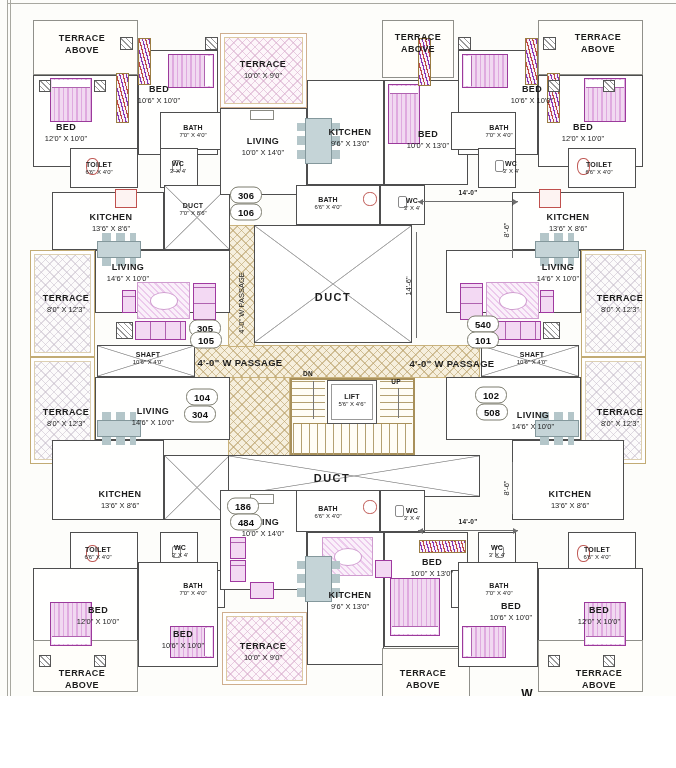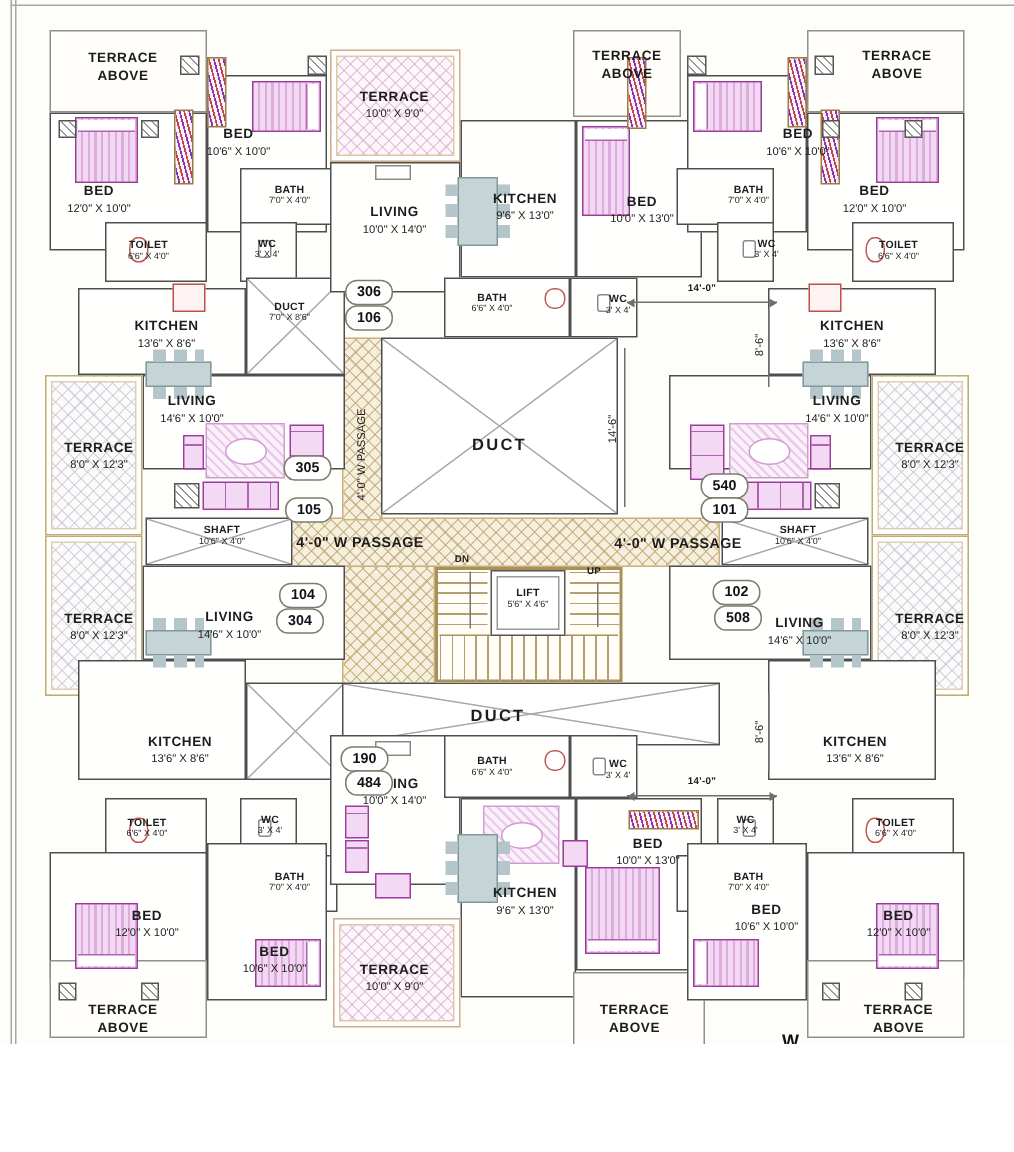--- a/index.html
+++ b/index.html
@@ -480,29 +480,29 @@
   <div class="vtext" style="left:408px;top:286px">14'-6"</div>
   <div class="dimv" style="left:512px;top:462px;height:52px"></div>
   <div class="vtext" style="left:506px;top:488px">8'-6"</div>
   <div class="dimh" style="left:418px;top:530px;width:100px"></div>
   <div class="lb tiny" style="left:468px;top:522px">
       <span class="a">14'-0"</span>
     </div>
 
   <div class="bdg" style="left:246px;top:195px">306</div>
   <div class="bdg" style="left:246px;top:212px">106</div>
-  <div class="bdg" style="left:205px;top:312px">305</div>
+  <div class="bdg" style="left:205px;top:328px">305</div>
   <div class="bdg" style="left:206px;top:340px">105</div>
   <div class="bdg" style="left:483px;top:324px">540</div>
   <div class="bdg" style="left:483px;top:340px">101</div>
   <div class="bdg" style="left:202px;top:397px">104</div>
   <div class="bdg" style="left:200px;top:414px">304</div>
   <div class="bdg" style="left:491px;top:395px">102</div>
   <div class="bdg" style="left:492px;top:412px">508</div>
-  <div class="bdg" style="left:243px;top:506px">190</div>
+  <div class="bdg" style="left:243px;top:506px">186</div>
   <div class="bdg" style="left:246px;top:522px">484</div>
 
 
 
   <svg style="position:absolute;left:475px;top:685px;z-index:30" width="135" height="83" viewBox="0 0 135 83">
     <circle cx="52" cy="44" r="12" fill="#ffffff" stroke="#3a3a3a" stroke-width="1.4"></circle>
     <polygon points="52,17 45,34 59,34" fill="#0a0a0a"></polygon>
     <polygon points="63,36 84,44 63,52" fill="#0a0a0a"></polygon>
     <polygon points="52,71 45,54 59,54" fill="#0a0a0a"></polygon>
     <text x="52" y="13" text-anchor="middle" font-size="12" font-weight="700" fill="#111">W</text>

